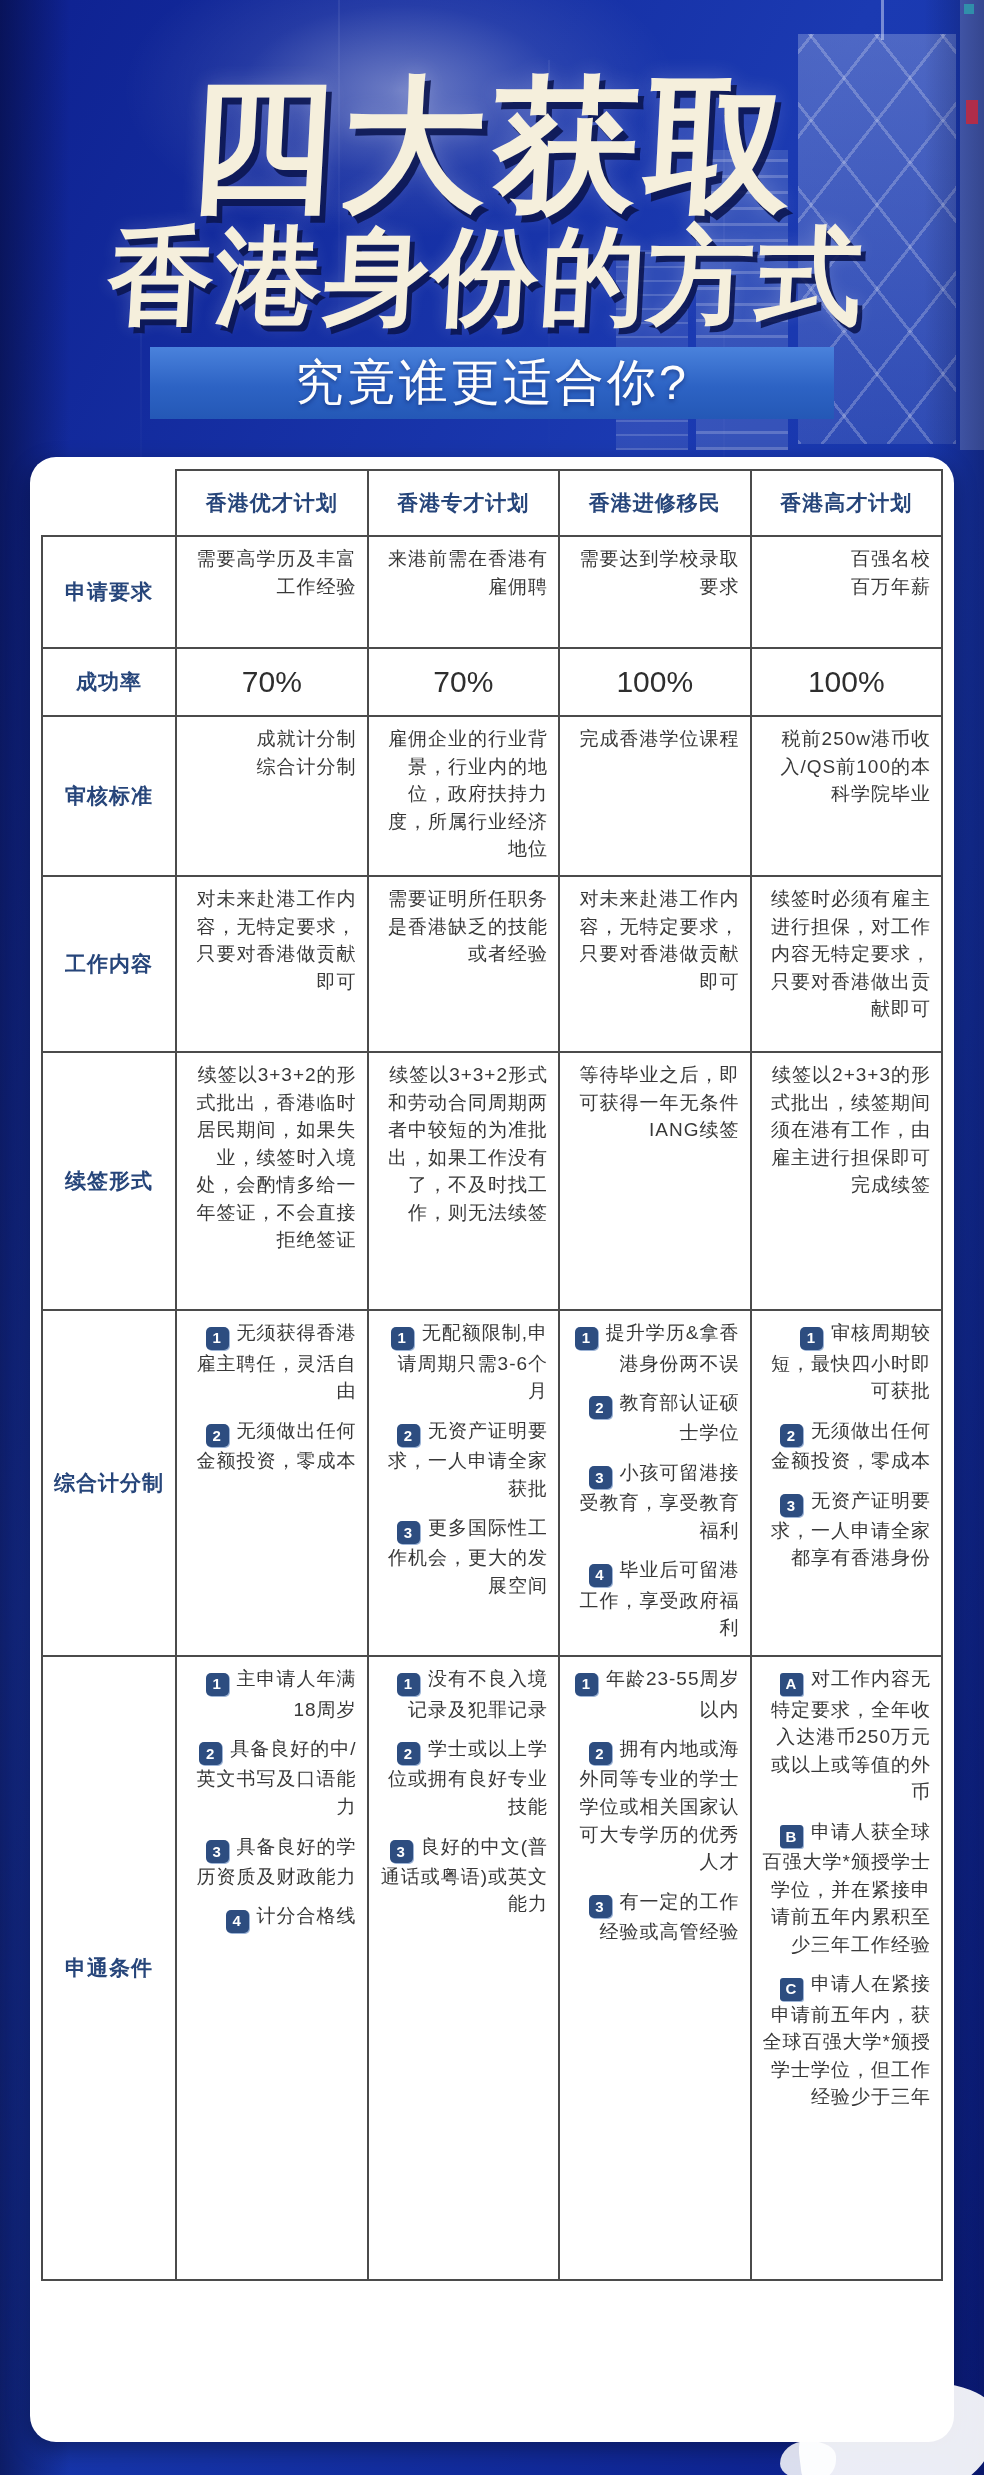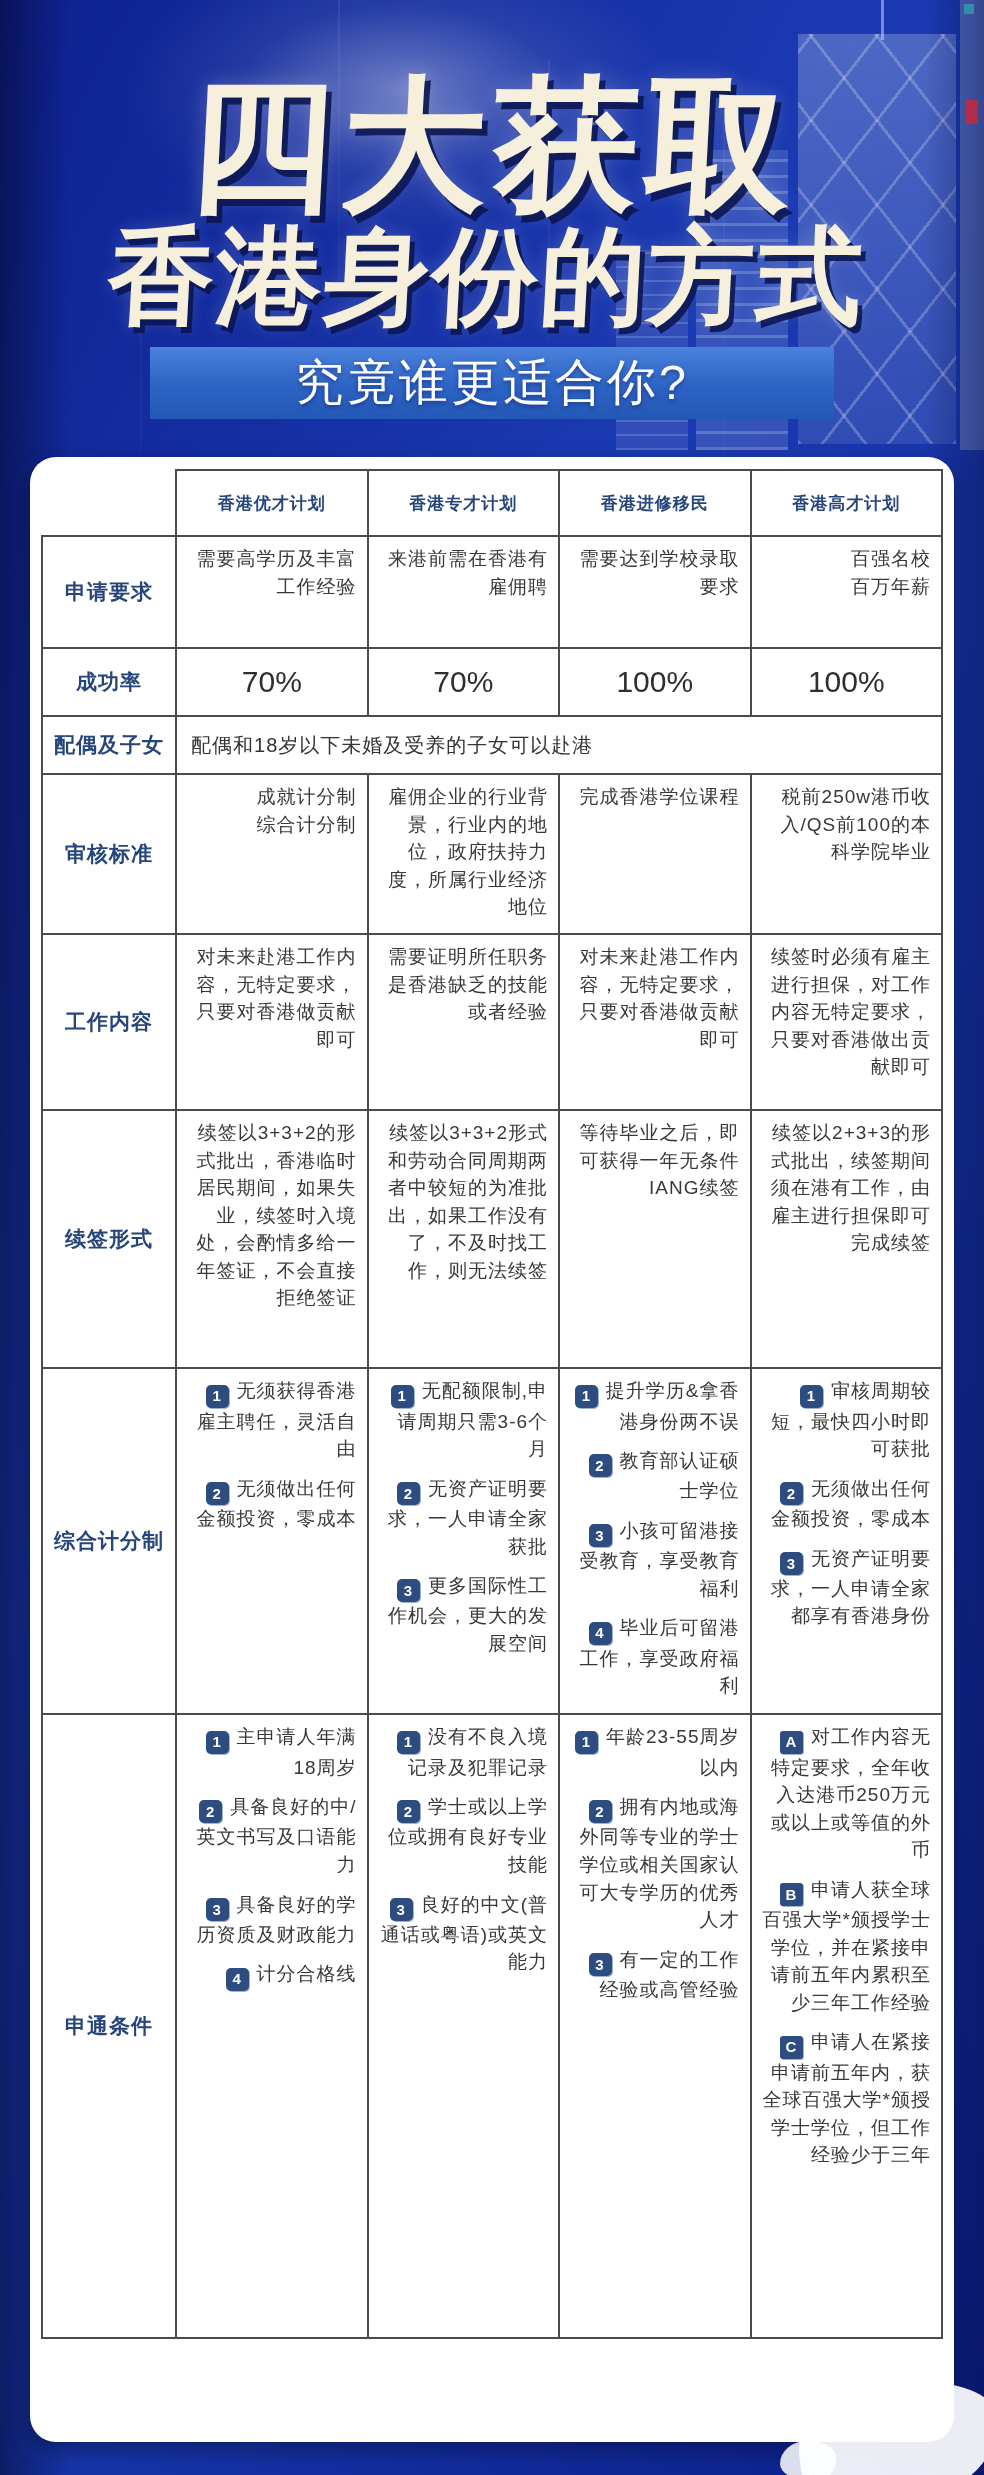--- a/index.html
+++ b/index.html
@@ -64,21 +64,21 @@
     padding:12px 11px; box-shadow:0 8px 22px rgba(0,0,0,.35); min-height:1985px; }
   table.tbl { width:100%; border-collapse:collapse; table-layout:fixed; }
   .tbl col.c-lbl { width:14.9%; }
   .tbl col.c-d   { width:21.275%; }
   .tbl th, .tbl td { border:2px solid #4b4b4b; padding:8px 10px; overflow:hidden; }
   tr.h-head{ height:66px; } tr.h-r0{ height:112px; } tr.h-r1{ height:68px;margin-top:40px; }
   tr.h-r2{ height:58px; }  tr.h-r3{ height:160px; } tr.h-r4{ height:92px; }
   tr.h-r5{ height:176px; } tr.h-r6{ height:258px; } tr.h-r7{ height:346px; }
   tr.h-r8{ height:624px; }
   .corner { border-top-color:transparent !important; border-left-color:transparent !important; }
-  th.prog { color:#26457a; font-size:17px; font-weight:bold; text-align:center; vertical-align:middle; letter-spacing:1px; }
+  th.prog { color:#26457a; font-size:21px; font-weight:bold; text-align:center; vertical-align:middle; letter-spacing:1px; }
   td.lbl  { color:#26457a; font-size:21px; font-weight:bold; text-align:center; vertical-align:middle; letter-spacing:1px; }
   td.cell { color:#383838; font-size:19px; line-height:1.45; vertical-align:top; letter-spacing:1px; text-align:right; }
   td.pct  { color:#2e2e2e; font-size:30px; text-align:center; vertical-align:middle; }
   td.span-cell { color:#333; font-size:20px; line-height:1.4; vertical-align:middle; letter-spacing:1px; padding-left:14px; }
   .pre { white-space:pre-line; }
   .item { margin:0 0 12px 0; }
   .item:last-child { margin-bottom:0; }
   .badge { display:inline-flex; align-items:center; justify-content:center;
     width:23px; height:23px; margin-right:8px; vertical-align:-4px;
     background:#2d4d80; color:#fff; font-size:15px; font-weight:bold;
@@ -150,24 +150,20 @@
       </tr>
 
       <tr class="h-r1">
         <td class="lbl">成功率</td>
         <td class="pct">70%</td>
         <td class="pct">70%</td>
         <td class="pct">100%</td>
         <td class="pct">100%</td>
       </tr>
 
-      <tr class="h-r2">
-        <td class="lbl">配偶及子女</td>
-        <td class="span-cell" colspan="4">配偶和18岁以下未婚及受养的子女可以赴港</td>
-      </tr>
 
       <tr class="h-r3">
         <td class="lbl">审核标准</td>
         <td class="cell pre">成就计分制
 综合计分制</td>
         <td class="cell">雇佣企业的行业背景，行业内的地位，政府扶持力度，所属行业经济地位</td>
         <td class="cell">完成香港学位课程</td>
         <td class="cell">税前250w港币收入/QS前100的本科学院毕业</td>
       </tr>
 

